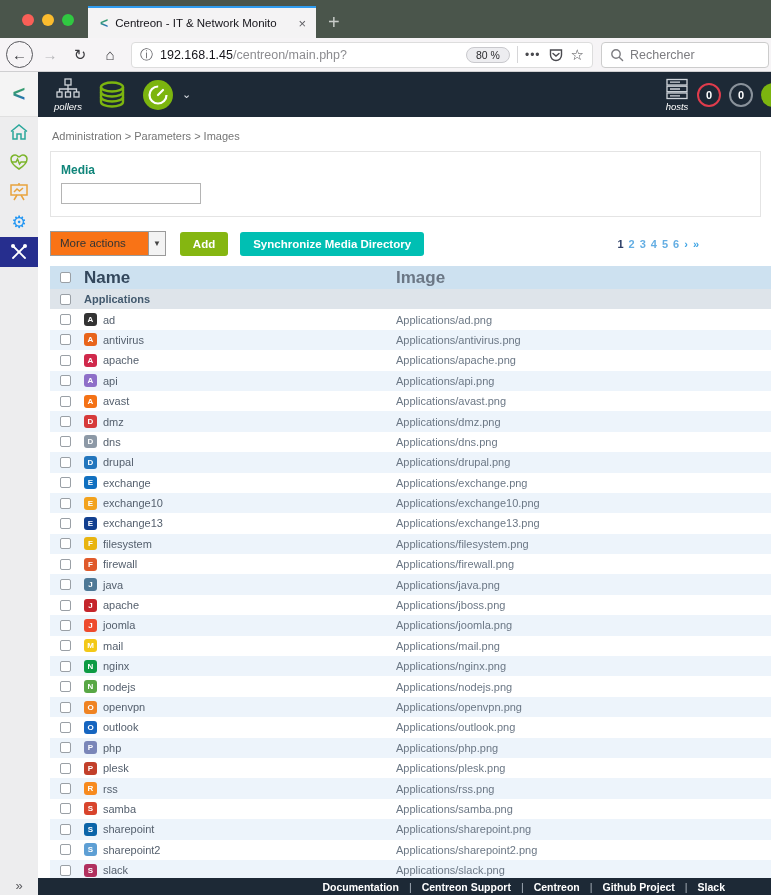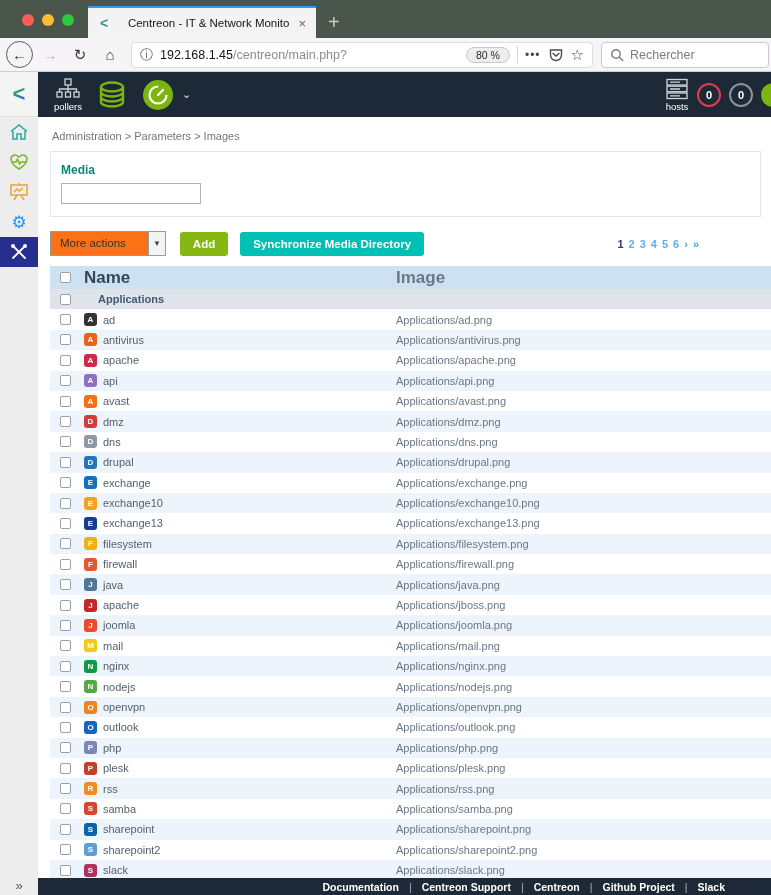--- a/index.html
+++ b/index.html
@@ -6,21 +6,21 @@
   html,body { width:771px; height:895px; overflow:hidden; background:#fff;
     font-family:"Liberation Sans","DejaVu Sans",sans-serif; }
 
   
   .tabbar { height:38px; background:#4a554b; display:flex; align-items:flex-end; }
   .traffic { display:flex; gap:8px; align-items:center; padding:0 14px 12px 22px; }
   .light { width:12px; height:12px; border-radius:50%; }
   .light.red{background:#f95f57;} .light.yellow{background:#fbbc2e;} .light.green{background:#30c841;}
   .tab { width:228px; height:32px; background:#f4f3f4; border-top:2px solid #2f9cf0;
     display:flex; align-items:center; gap:7px; padding:0 8px 0 12px; font-size:11.5px; color:#15141a; }
-  .tab-title { flex:1; white-space:nowrap; overflow:hidden;text-align:right; }
+  .tab-title { flex:1; white-space:nowrap; overflow:hidden; }
   .tab-close { color:#5f5f64; font-size:13px; padding:0 2px; }
   .newtab { color:#c9cdc9; font-size:20px; padding:0 12px 4px 12px; }
   .logo-c { font-weight:900; font-size:14px; background:linear-gradient(160deg,#3fb549 20%,#1f64c8 80%);
     -webkit-background-clip:text; background-clip:text; color:transparent; }
 
   .navbar { height:34px; background:#f6f4f6; border-bottom:1px solid #cfcfd1;
     display:flex; align-items:center; padding:0 8px 0 6px; gap:4px; }
   .nav-btn { color:#3b3b3f; font-size:15px; width:26px; height:26px; display:flex;
     align-items:center; justify-content:center; }
   .nav-btn.back { border:1.5px solid #57575c; border-radius:50%; width:27px; height:27px; }
@@ -39,21 +39,21 @@
     display:flex; align-items:center; gap:6px; padding:0 8px; margin-right:-6px; }
   .searchbar input { border:none; outline:none; width:92px; font-size:12.5px; color:#333;
     font-family:inherit; background:transparent; }
   .searchbar input::placeholder { color:#7c7c80; }
 
   
   .app-header { height:45px; background:#1d2936; display:flex; align-items:center; }
   .brand-cell { width:38px; height:45px; background:#f4f4f4; display:flex; align-items:center;
     justify-content:center; border-bottom:1px solid #e0e0e0; }
   .brand-cell .logo-c { font-size:22px; }
-  .hdr-item { display:flex; flex-direction:column; align-items:center; margin-left:16px; }
+  .hdr-item { display:flex; flex-direction:column; align-items:center; margin-left:16px;font-style:italic; }
   .hdr-label { color:#fff; font-size:9.5px; margin-top:1px; }
   .disc-icon, .gauge-icon { margin-left:14px; }
   .chev { color:#dfe3e8; font-size:11px; margin-left:8px; }
   .hdr-right { margin-left:auto; display:flex; align-items:center; gap:8px; }
   .badge { width:24px; height:24px; border-radius:50%; display:flex; align-items:center;
     justify-content:center; color:#fff; font-size:11px; font-weight:bold; }
   .badge.red { border:2px solid #e03c4c; } .badge.gray { border:2px solid #8a929b; }
   .badge.green-cut { background:#7cb50f; border:none; width:24px; margin-right:-14px; }
 
   
@@ -81,21 +81,21 @@
   .btn.sync { background:#00bfb3; margin-left:12px; }
   .pagination { margin-left:auto; margin-right:72px; font-size:11px; font-weight:bold;
     display:flex; gap:5px; align-items:center; }
   .page-num { color:#64aee3; } .page-num.current { color:#2c3e66; }
   .page-arrow { color:#3fa4e4; font-weight:bold; }
 
   .tbl { margin-left:12px; }
   .trow { display:grid; grid-template-columns:30px 316px 1fr; align-items:center; height:20.4px;
     font-size:11px; color:#5b6575; }
   .trow.head { background:#cde1f0; height:23px; font-weight:bold; color:#33475c; font-size:17px; }
-  .trow.group { background:#dee4ea; font-weight:bold; color:#42596e;gap:14px; }
+  .trow.group { background:#dee4ea; font-weight:bold; color:#42596e; }
   .trow:nth-child(odd):not(.head):not(.group) { background:#fff; }
   .trow.stripe { background:#edf4fb; }
   .cell-check { display:flex; justify-content:center; }
   .checkbox { width:11px; height:11px; border:1px solid #9aa0a6; border-radius:2px; background:#fff; display:inline-block; }
   .cell-name { display:flex; align-items:center; gap:6px; padding-left:4px; }
   .app-chip { width:13px; height:13px; border-radius:3px; color:#fff; font-size:8px; font-weight:bold;
     display:inline-flex; align-items:center; justify-content:center; flex:0 0 13px; }
   .name-link { color:#55606e; text-decoration:none; }
   .cell-image { color:#6b7785; }
 

